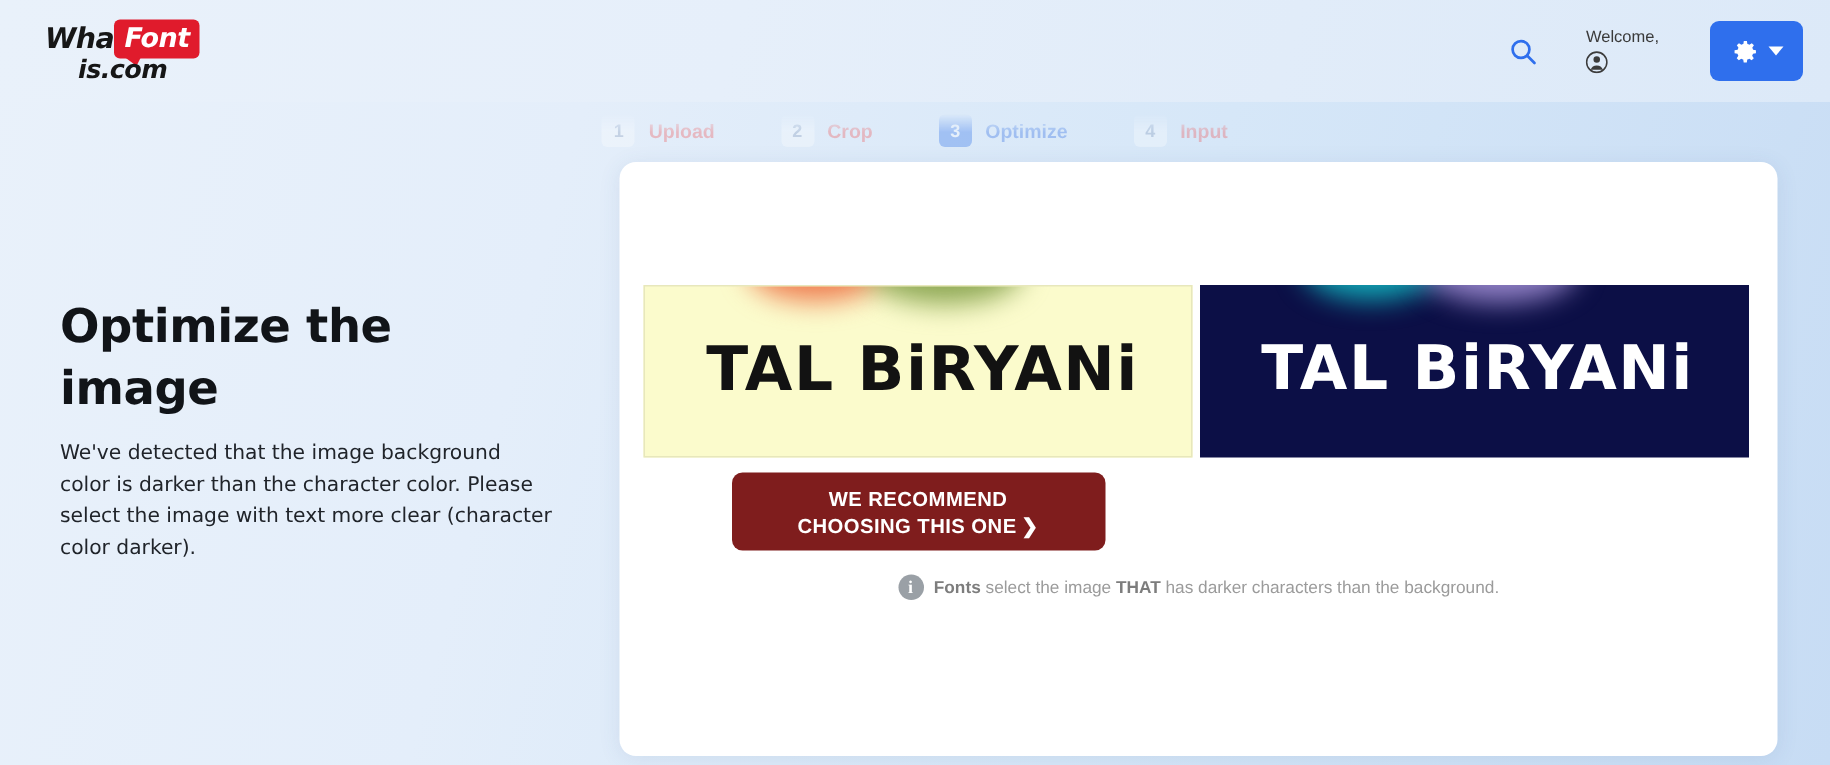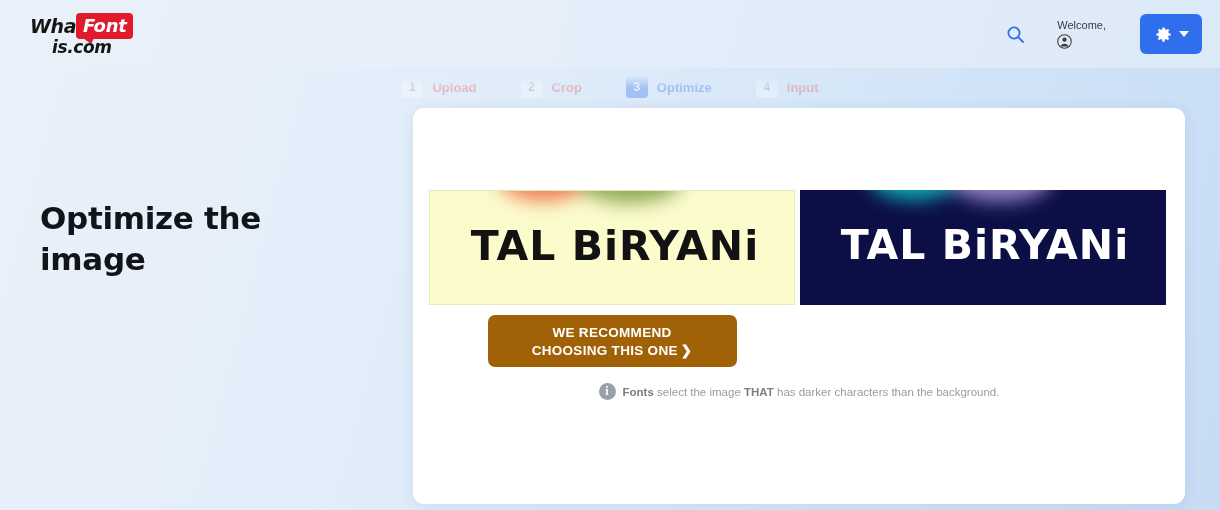--- a/index.html
+++ b/index.html
@@ -334,21 +334,21 @@
     font-family: "Liberation Sans", sans-serif;
     font-weight: bold;
     font-size: 13.5px;
     line-height: 18px;
     letter-spacing: 0.3px;
     text-align: center;
     cursor: pointer;
     padding: 9px 0;
   }
   .btn-recommend {
-    background: #a16207;
+    background: #7f1d1d;
     width: 249px;
     height: 52px;
   }
   .btn-alternate {
     background: #1f6cf5;
     width: 219px;
     height: 52px;
   }
   .chev { display: inline-block; margin-left: 3px; }
 
@@ -433,20 +433,21 @@
     <span class="step-label">Optimize</span>
   </div>
   <div class="step">
     <span class="step-num">4</span>
     <span class="step-label">Input</span>
   </div>
 </div>
 
 <div class="left-panel">
   <h1 class="left-title">Optimize the image</h1>
+  <p class="left-body">We've detected that the image background color is darker than the character color. Please select the image with text more clear (character color darker).</p>
 </div>
 
 <div class="card">
 
   <div class="images-row">
     <div class="img-preview img-light">
       <span class="blob blob-a"></span>
       <span class="blob blob-b"></span>
       <div class="img-text">TAL BiRYANi</div>
     </div>

